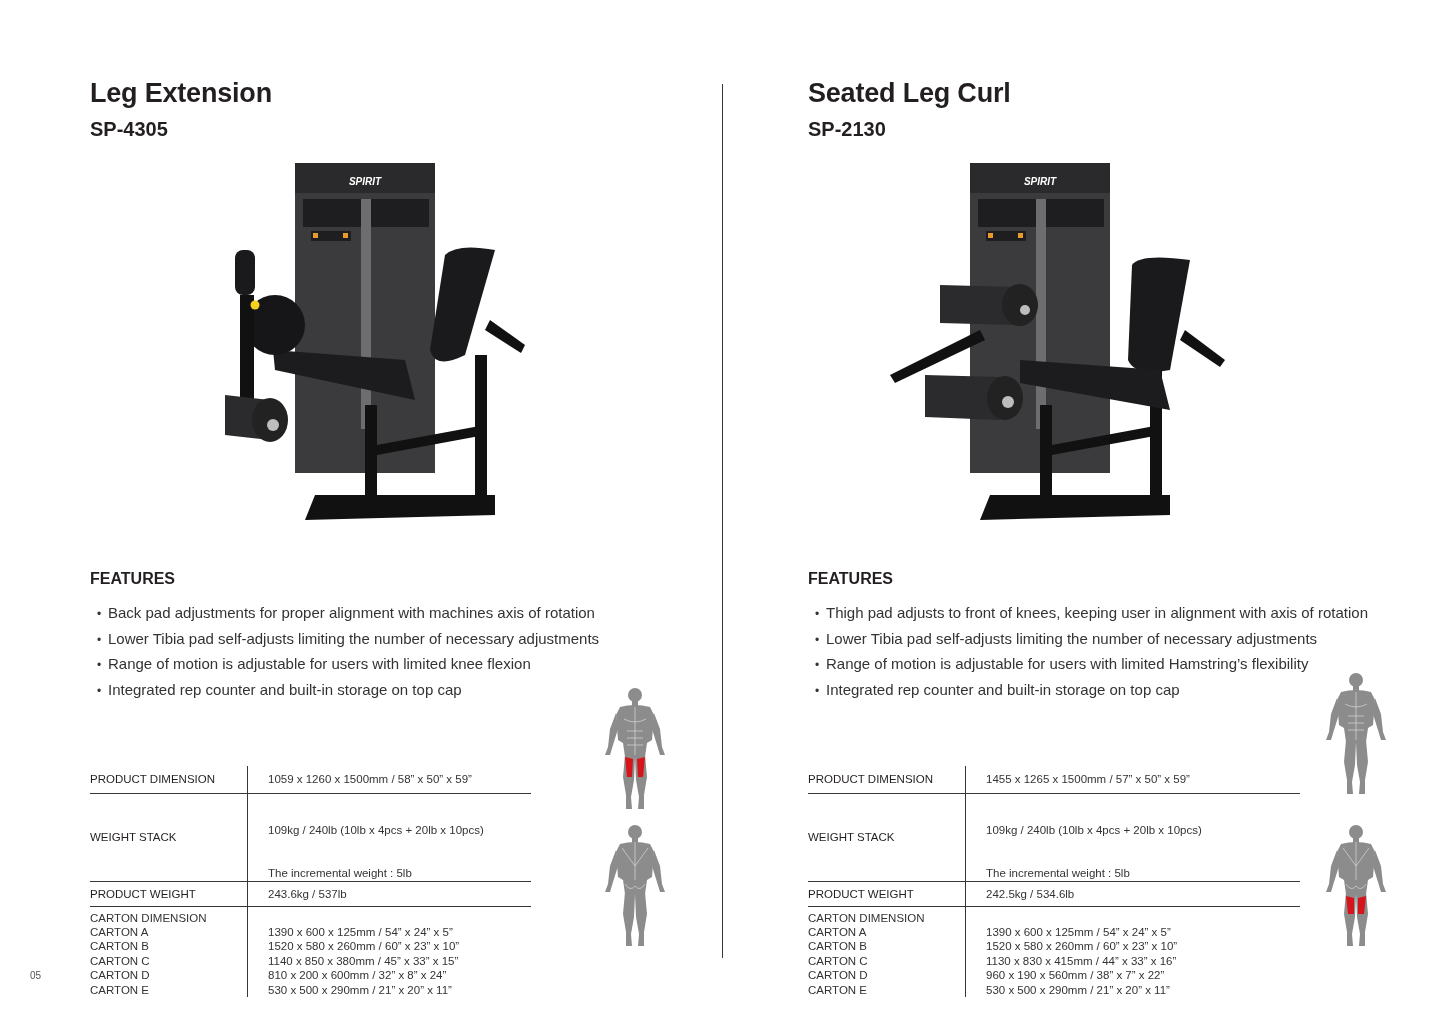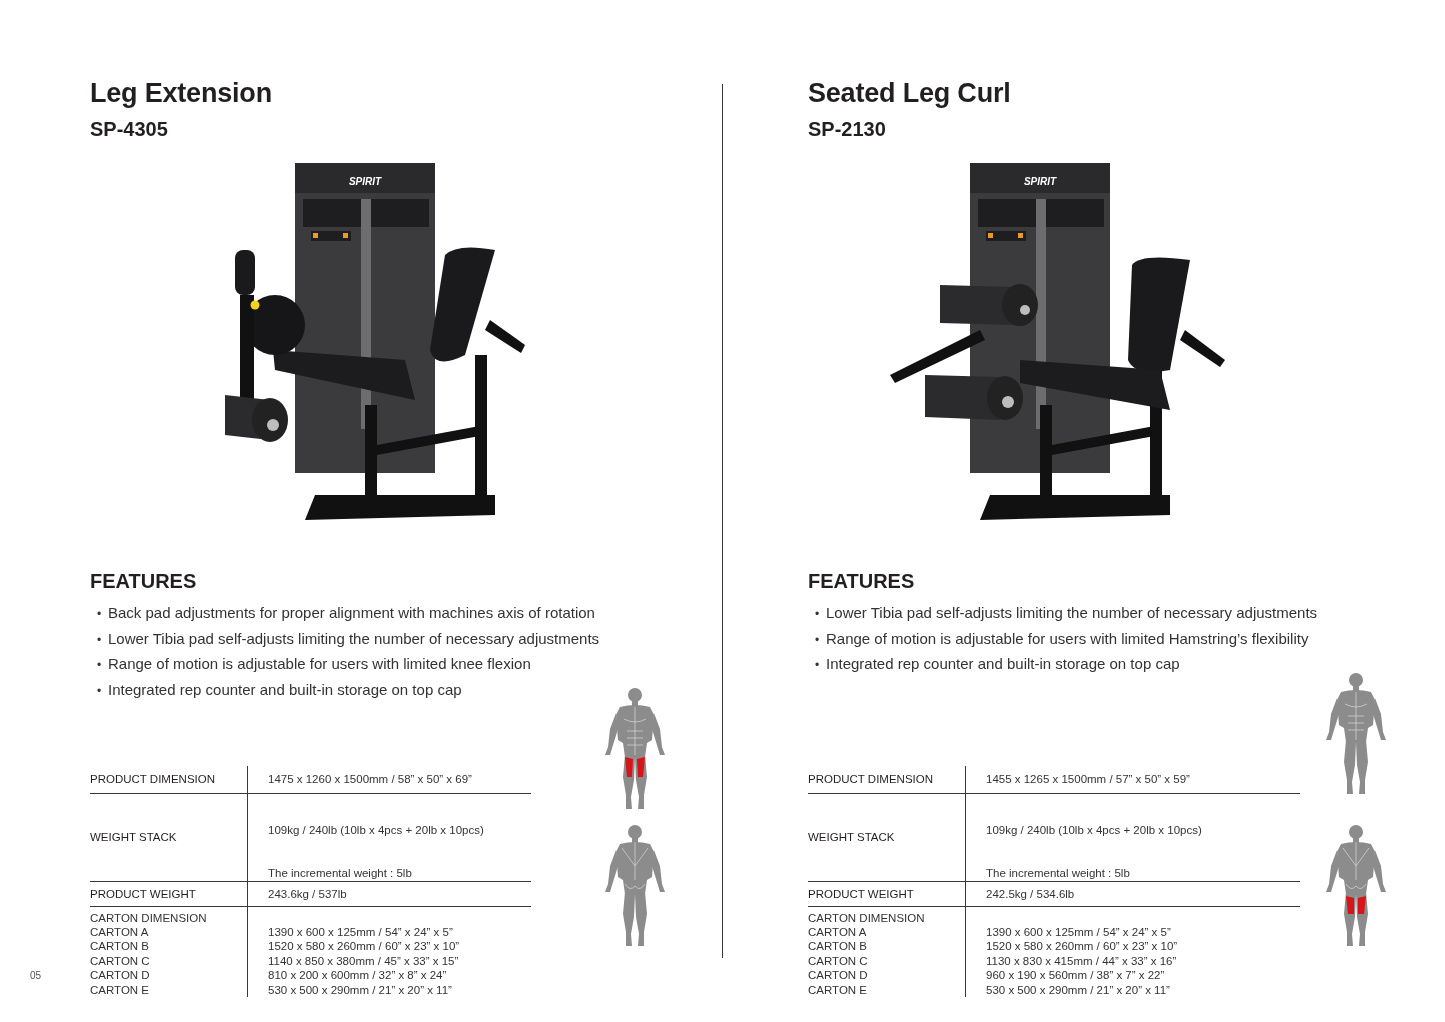--- a/index.html
+++ b/index.html
@@ -12,21 +12,21 @@
   .panel.left { left: 90px; }
   .panel.right { left: 808px; }
 
   .title { position: absolute; top: 78px; left: 0; font-size: 27px; font-weight: bold; letter-spacing: -0.2px; color: #231f20; }
   .model { position: absolute; top: 118px; left: 0; font-size: 20px; font-weight: bold; color: #231f20; }
 
   .machine { position: absolute; top: 155px; }
   .panel.left .machine { left: 105px; width: 360px; height: 400px; }
   .panel.right .machine { left: 62px; width: 370px; height: 400px; }
 
-  .features-heading { position: absolute; top: 570px; left: 0; font-size: 20px; font-weight: bold; color: #231f20; }
+  .features-heading { position: absolute; top: 570px; left: 0; font-size: 16px; font-weight: bold; color: #231f20; }
   .features-list { position: absolute; top: 601px; left: 0; list-style: none; margin-left: 7px; }
   .features-list li { font-size: 15px; line-height: 23.5px; color: #333; white-space: nowrap; }
   .features-list li .bullet { display: inline-block; width: 11px; font-size: 12px; }
 
   .specs { position: absolute; top: 766px; left: 0; width: 441px; border-collapse: collapse; }
   .panel.right .specs { width: 492px; }
   .specs td { font-size: 11.5px; color: #231f20; vertical-align: middle; padding: 0; }
   .specs td.label { width: 157px; font-weight: normal; text-transform: uppercase; padding-right: 8px; }
   .specs td.sep { width: 21px; border-left: 1px solid #3a3536; }
   .specs td.value { color: #333; }
@@ -116,21 +116,21 @@
     <li><span class="bullet">•</span><span>Lower Tibia pad self-adjusts limiting the number of necessary adjustments</span></li>
     <li><span class="bullet">•</span><span>Range of motion is adjustable for users with limited knee flexion</span></li>
     <li><span class="bullet">•</span><span>Integrated rep counter and built-in storage on top cap</span></li>
   </ul>
 
   <table class="specs">
     <tbody>
         <tr class="r-dim">
       <td class="label">PRODUCT DIMENSION</td>
       <td class="sep"></td>
-      <td class="value">1475 x 1260 x 1500mm / 58” x 50” x 69”</td>
+      <td class="value">1059 x 1260 x 1500mm / 58” x 50” x 59”</td>
     </tr>
     <tr class="r-stack">
       <td class="label">WEIGHT STACK</td>
       <td class="sep"></td>
       <td class="value">
         <span class="stack-line">109kg / 240lb (10lb x 4pcs + 20lb x 10pcs)</span>
         <span class="stack-line">The incremental weight : 5lb</span>
       </td>
     </tr>
     <tr class="r-weight">
@@ -195,20 +195,21 @@
       <path d="M55 220 L130 222 Q145 242 130 265 L55 262 Z" fill="#2b2b2d"></path>
       <ellipse cx="135" cy="243" rx="18" ry="22" fill="#222"></ellipse>
       <circle cx="138" cy="247" r="6" fill="#bdbdbd"></circle>
 
       <path d="M20 220 L110 175 L115 185 L25 228 Z" fill="#111"></path>
     </svg>
   </div>
 
   <h2 class="features-heading">FEATURES</h2>
   <ul class="features-list">
+    <li><span class="bullet">•</span><span>Thigh pad adjusts to front of knees, keeping user in alignment with axis of rotation</span></li>
     <li><span class="bullet">•</span><span>Lower Tibia pad self-adjusts limiting the number of necessary adjustments</span></li>
     <li><span class="bullet">•</span><span>Range of motion is adjustable for users with limited Hamstring’s flexibility</span></li>
     <li><span class="bullet">•</span><span>Integrated rep counter and built-in storage on top cap</span></li>
   </ul>
 
   <table class="specs">
     <tbody>
         <tr class="r-dim">
       <td class="label">PRODUCT DIMENSION</td>
       <td class="sep"></td>

